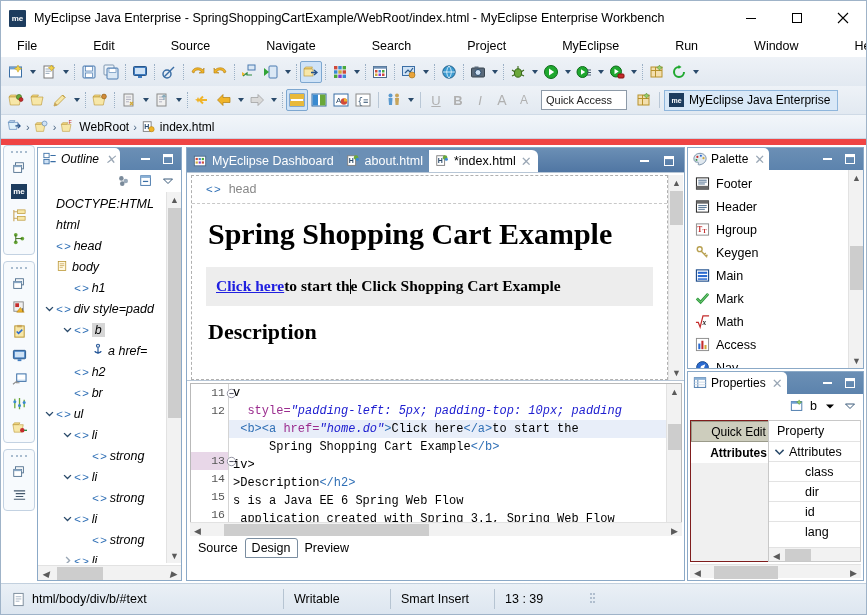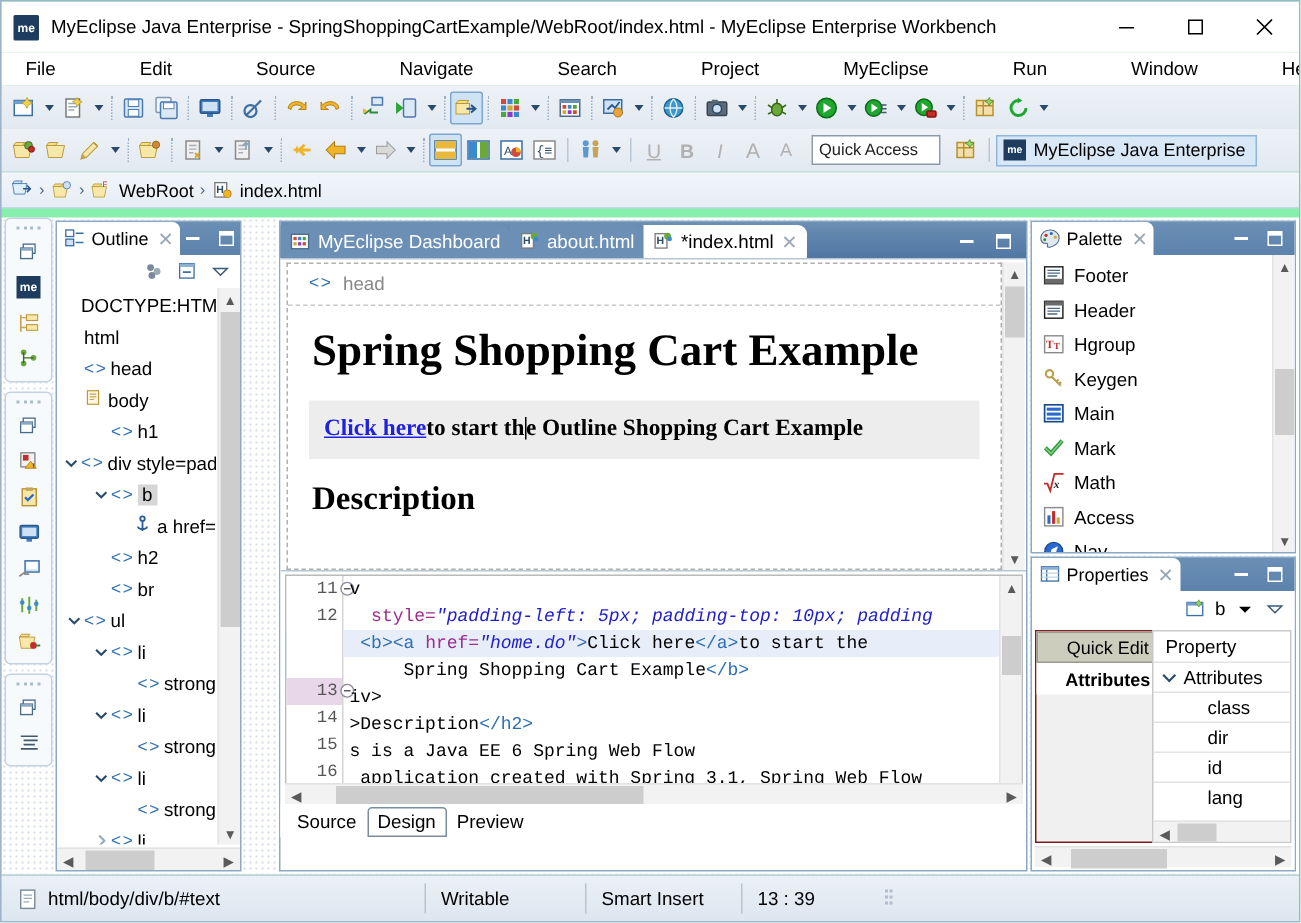--- a/index.html
+++ b/index.html
@@ -7,21 +7,21 @@
     margin: 0; padding: 0;
     width: 867px; height: 615px;
     overflow: hidden;
     font-family: "Liberation Sans", sans-serif;
     font-size: 12px;
     background: #ffffff;
   }
   .app {
     position: relative;
     width: 867px; height: 615px;
-    background: #86efac;
+    background: #ef4444;
     border: 1px solid #9fb3c8;
     overflow: hidden;
   }
 
   
   .titlebar {
     height: 34px;
     background: #ffffff;
     display: flex; align-items: center;
     padding-left: 8px;
@@ -849,21 +849,21 @@
             </svg>
         </div>
         <div class="rail-ico">
           <svg width="15" height="15" viewBox="0 0 16 16">
               <path d="M2 3h12M4 6h10M4 9h8M2 12h12" stroke="#44586c" stroke-width="1.2"></path>
             </svg>
         </div>
       </div>
     </div>
 
-    <div class="view" style="left:36px; top:2px; width:124px; bottom:2px;">
+    <div class="view" style="left:36px; top:2px; width:145px; bottom:2px;font-style:italic;">
       <div class="view-tabbar">
         <div class="view-tab">
           <svg width="14" height="14" viewBox="0 0 16 16">
               <rect x="1" y="1.5" width="6" height="5" fill="#fff" stroke="#3a6ea5"></rect>
               <rect x="1" y="8.5" width="6" height="5" fill="#cfe2f5" stroke="#3a6ea5"></rect>
               <path d="M8.5 4h6M8.5 11h6" stroke="#3a6ea5" stroke-width="1.2"></path>
             </svg>
           <span>Outline</span>
           <span class="x">✕</span>
         </div>
@@ -1108,21 +1108,21 @@
 
       <div class="design-pane">
         <div class="design-canvas">
           <div class="dsn-head">
             <span class="tag-ico">&lt; &gt;</span>
             <span>head</span>
           </div>
           <div class="dsn-body">
             <div class="dsn-h1">Spring Shopping Cart Example</div>
             <div class="dsn-link-block">
-              <span class="dsn-link">Click here</span><span>to start th</span><span class="caret"></span><span>e Outline Shopping Cart Example</span>
+              <span class="dsn-link">Click here</span><span>to start th</span><span class="caret"></span><span>e Click Shopping Cart Example</span>
             </div>
             <div class="dsn-h2">Description</div>
           </div>
         </div>
         <div class="vscroll" style="right:1px;top:2px;bottom:0;">
           <div class="up">▲</div>
           <div class="thumb" style="top:16px;height:34px;"></div>
           <div class="down">▼</div>
         </div>
       </div>

